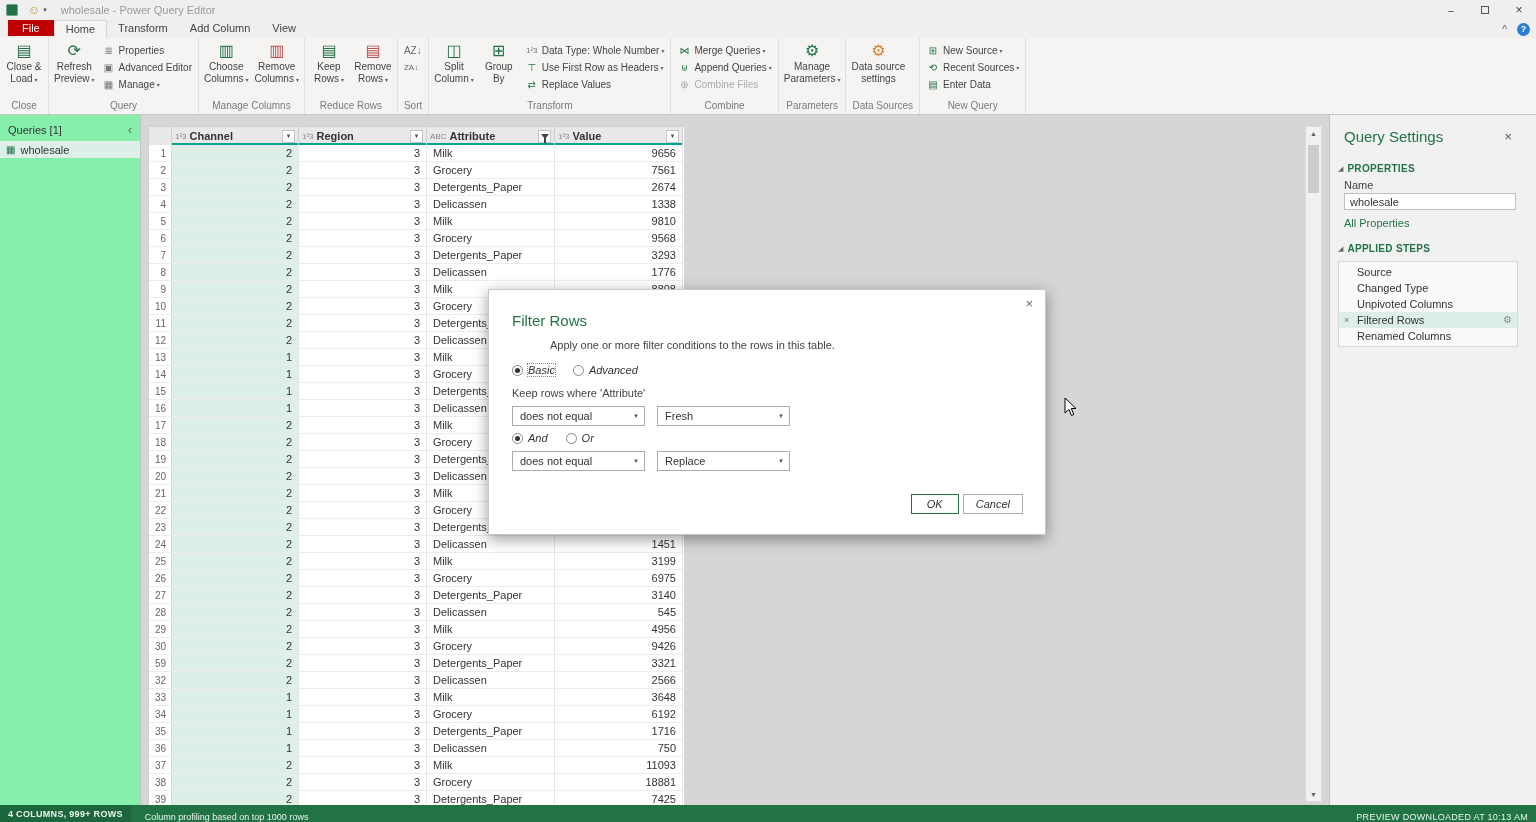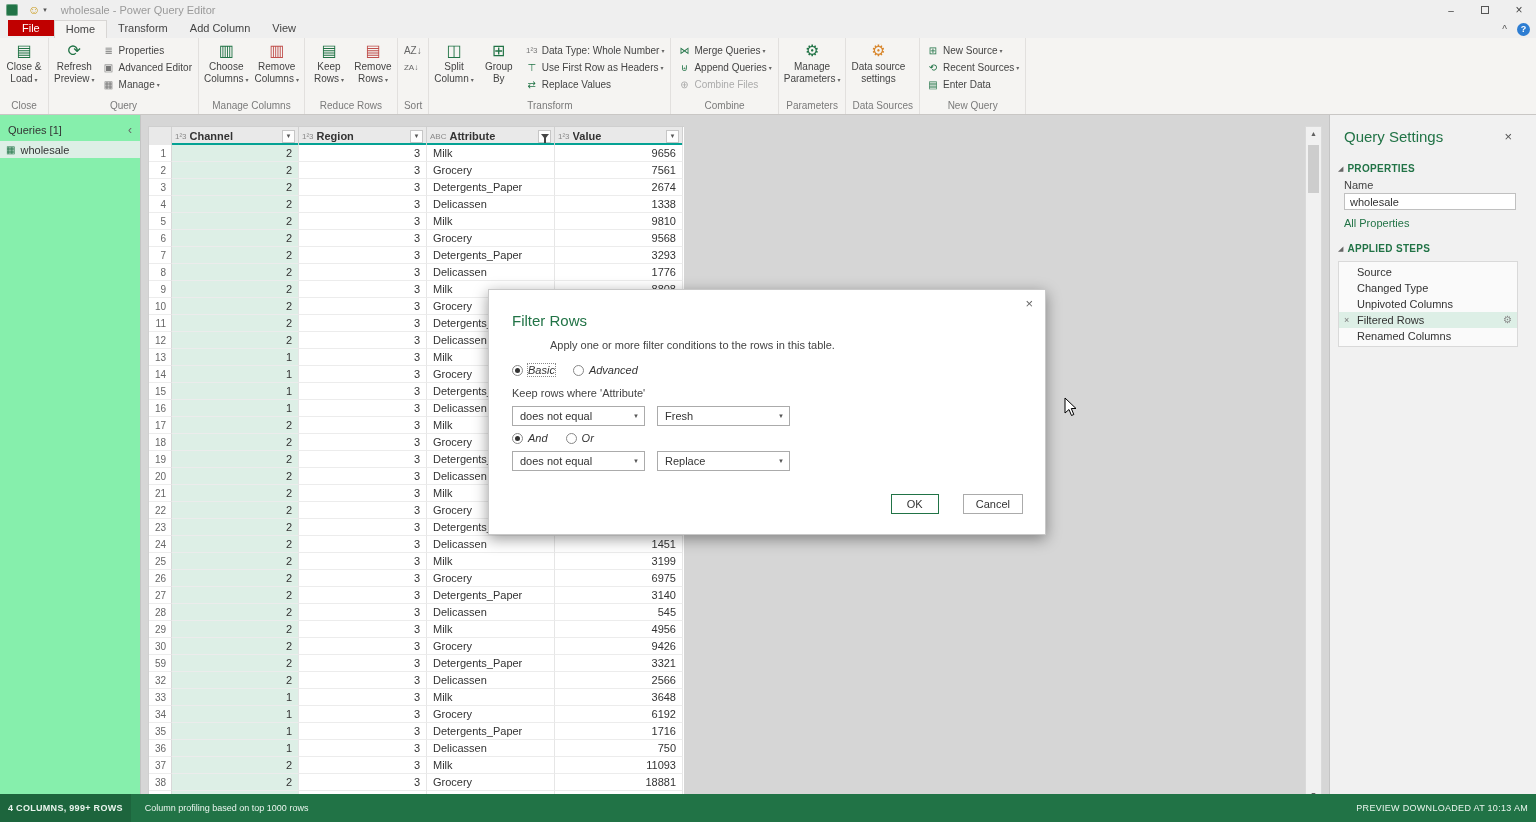--- a/index.html
+++ b/index.html
@@ -81,21 +81,21 @@
   .radio.checked::after{content:"";position:absolute;left:2px;top:2px;right:2px;bottom:2px;border-radius:50%;background:#333;}
   .rlabel{margin-left:5px;color:#333;font-style:italic;}
   .rlabel.focus{outline:1px dotted #888;}
   .gap{width:18px;}
   .dlg-keep{position:absolute;top:97px;left:23px;color:#444;}
   .dlg-row1{position:absolute;top:116px;left:23px;display:flex;gap:12px;}
   .dlg-logic{position:absolute;top:142px;left:23px;display:flex;align-items:center;}
   .dlg-row2{position:absolute;top:161px;left:23px;display:flex;gap:12px;}
   .combo{width:133px;height:20px;border:1px solid #ababab;background:#fff;position:relative;line-height:18px;padding:0 18px 0 7px;color:#333;overflow:hidden;white-space:nowrap;}
   .combo .ccaret{position:absolute;right:5px;top:0;font-size:6px;color:#555;line-height:18px;}
-  .dlg-buttons{position:absolute;top:204px;right:22px;display:flex;gap:24px;}
+  .dlg-buttons{position:absolute;top:204px;right:22px;display:flex;gap:4px;font-style:italic;}
   .btn{height:20px;min-width:48px;padding:0 12px;background:#fff;border:1px solid #ababab;display:flex;align-items:center;justify-content:center;color:#333;}
   .btn.primary{border-color:var(--accent);}
 
   
   .settings{position:absolute;left:1329px;right:0;top:115px;bottom:12px;background:#f1f1f1;border-left:1px solid #c4c4c4;}
   .qs-title{position:absolute;top:13px;left:14px;font-size:15px;color:var(--accent);}
   .qs-close{position:absolute;top:14px;right:24px;font-size:13px;color:#555;}
   .qs-section{position:absolute;left:8px;display:flex;align-items:center;}
   .tri{font-size:7px;color:#666;margin-right:4px;}
   .qs-sec-label{font-size:10px;font-weight:bold;color:var(--accent);letter-spacing:.3px;}
@@ -104,21 +104,21 @@
   .qs-name-label{position:absolute;top:64px;left:14px;color:#444;}
   .qs-input{position:absolute;top:78px;left:14px;width:172px;height:17px;border:1px solid #c0c0c0;background:#fff;font-family:"Liberation Sans",sans-serif;font-size:11px;color:#333;padding:0 5px;}
   .qs-link{position:absolute;top:102px;left:14px;color:var(--accent);}
   .steps{position:absolute;top:146px;left:8px;width:180px;background:#fafafa;border:1px solid #d9d9d9;padding:2px 0;}
   .step{position:relative;height:16px;line-height:16px;padding:0 20px 0 18px;font-size:11px;color:#333;white-space:nowrap;overflow:hidden;}
   .step.selected{background:var(--mint);}
   .step-x{position:absolute;left:5px;top:0;font-size:9px;color:#777;}
   .step-gear{position:absolute;right:5px;top:0;font-size:10px;color:#888;}
 
   
-  .statusbar{position:absolute;left:0;right:0;bottom:0;height:28px;background:var(--status);display:flex;align-items:center;font-size:9px;color:#eaf5ee;}
+  .statusbar{position:absolute;left:0;right:0;bottom:0;height:17px;background:var(--status);display:flex;align-items:flex-end;font-size:9px;color:#eaf5ee;}
   .sb-left{padding:0 8px;font-weight:bold;letter-spacing:.3px;background:rgba(0,0,0,.12);height:100%;display:flex;align-items:center;}
   .sb-mid{margin-left:14px;}
   .sb-right{margin-left:auto;padding-right:8px;letter-spacing:.3px;}
 
   .cursor{position:absolute;left:1064px;top:397px;z-index:20;}
 </style>
 </head>
 <body>
 
 <div class="titlebar">

